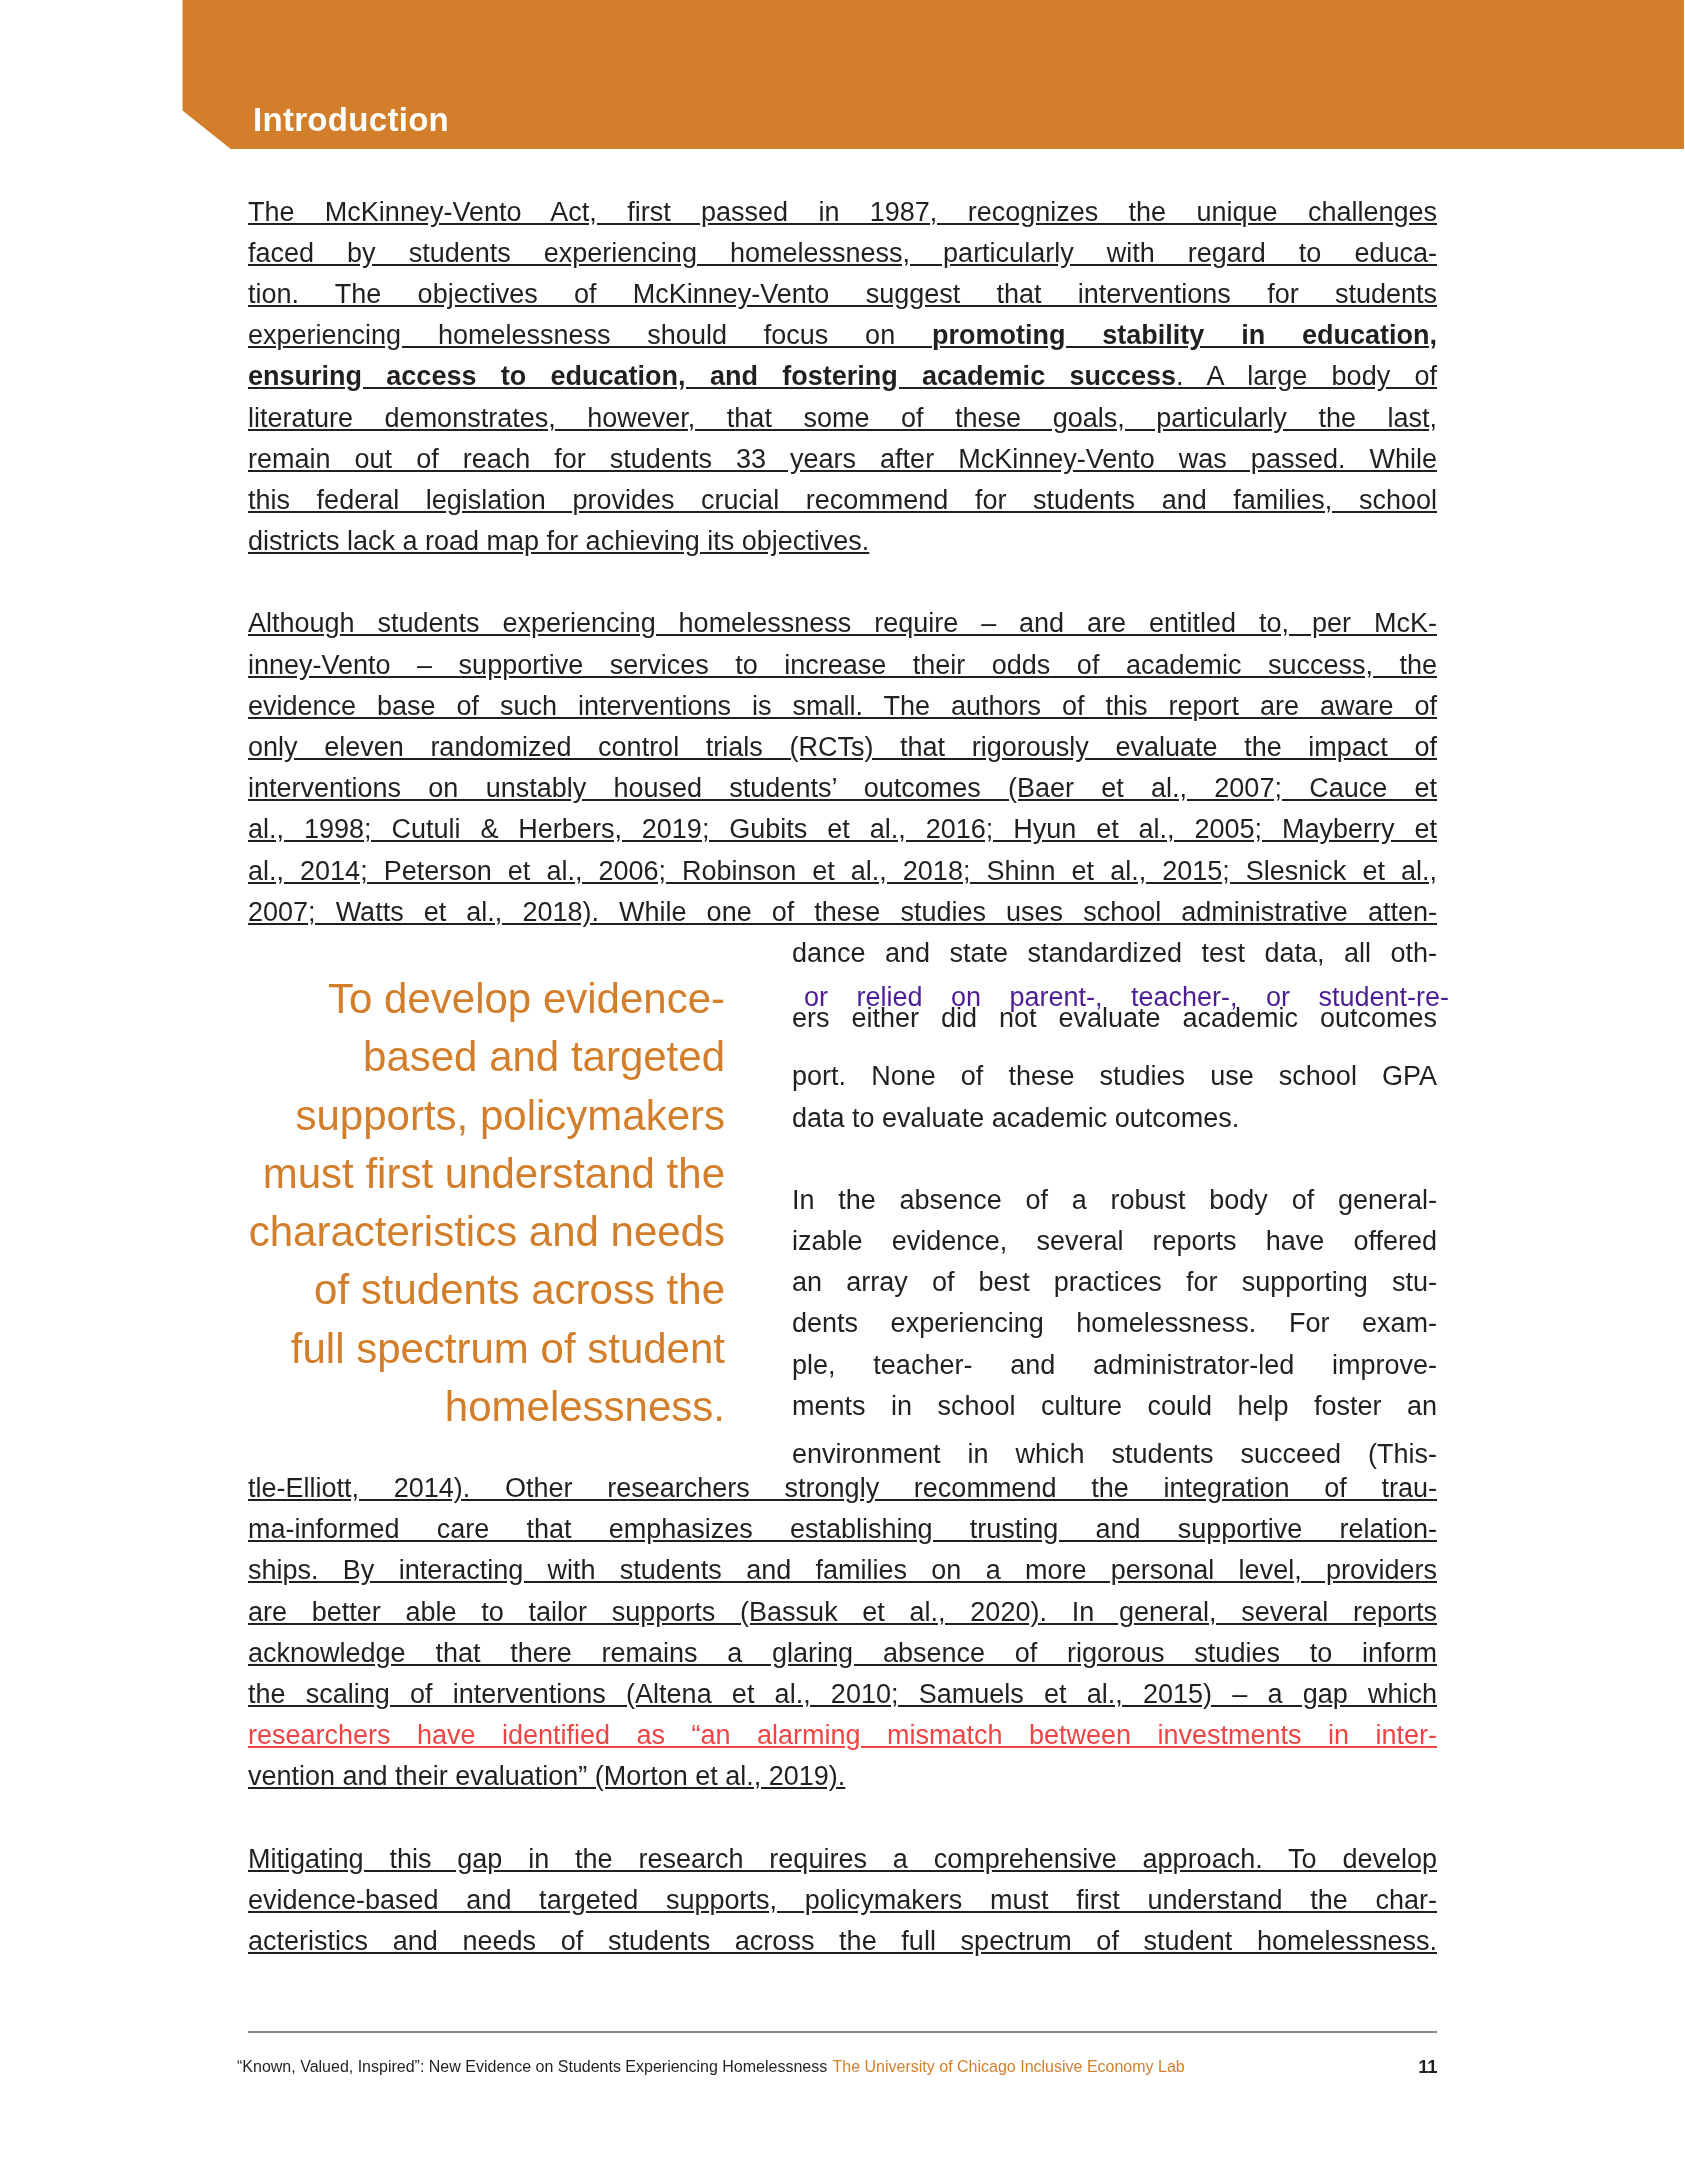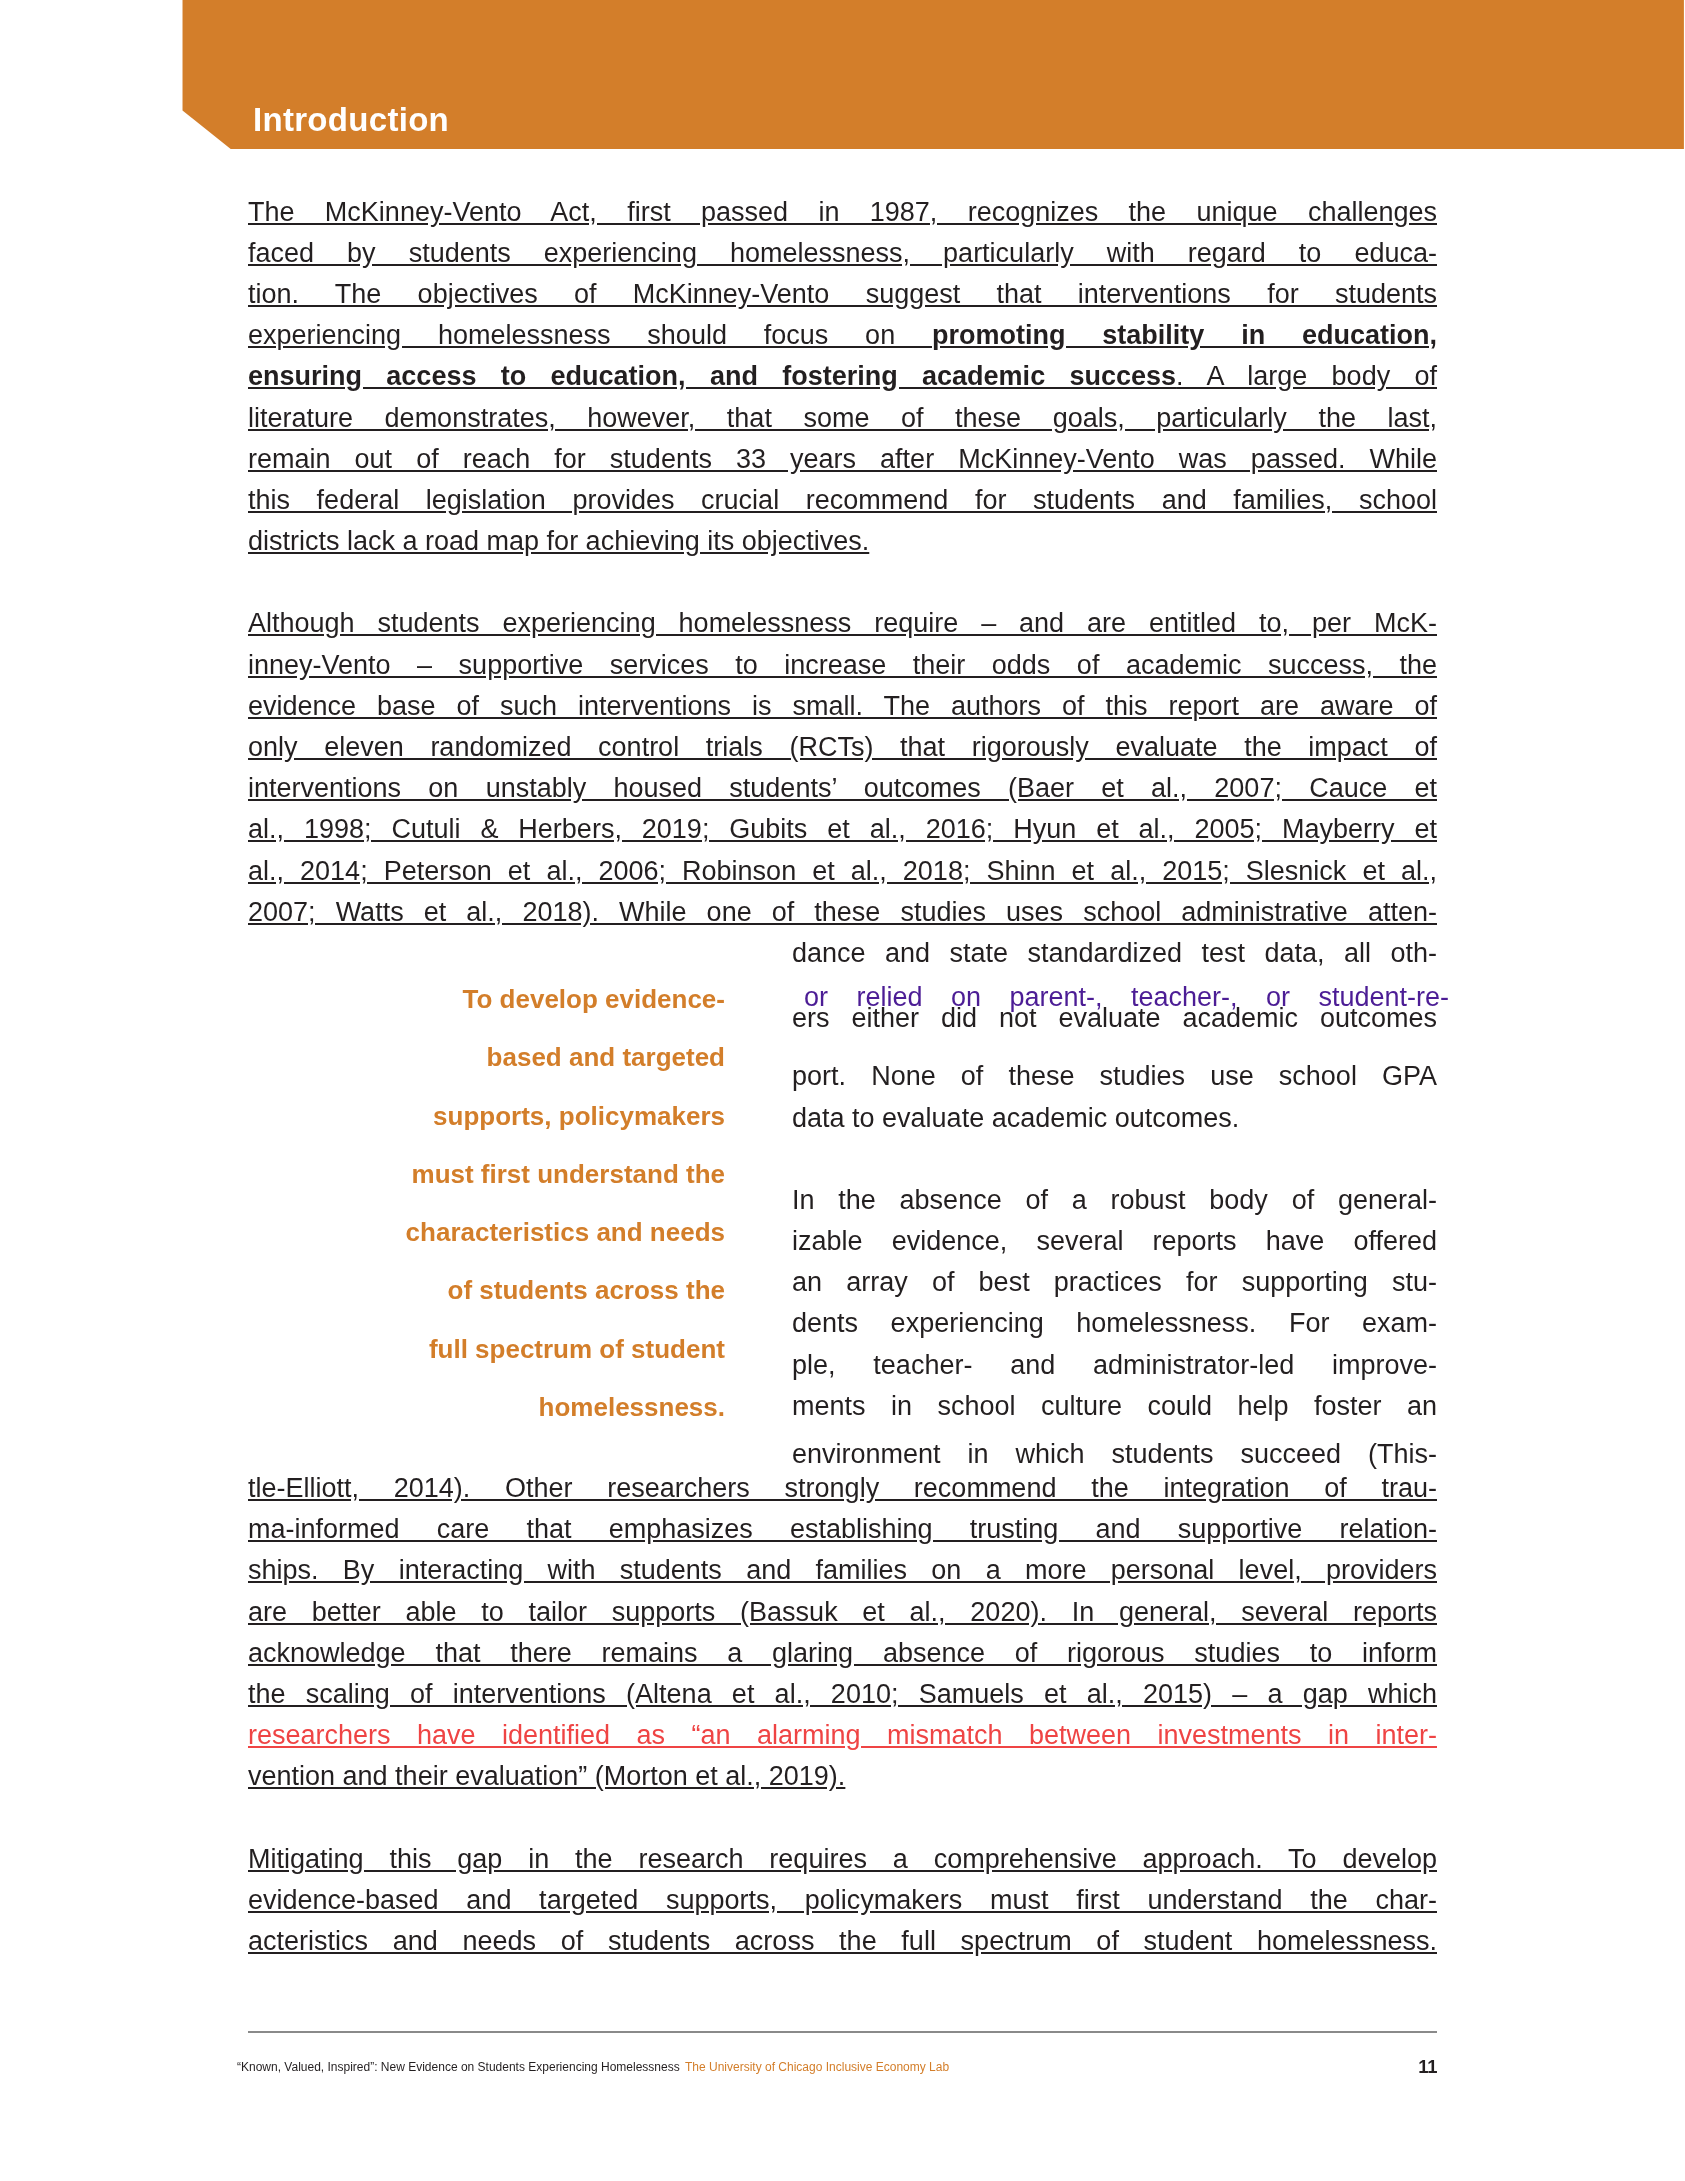--- a/index.html
+++ b/index.html
@@ -8,24 +8,24 @@
   .band { position: absolute; left: 0; top: 0; width: 1685px; height: 149px; }
   .band svg { display: block; }
   .section-title { position: absolute; left: 253px; top: 100px; font-size: 33px; font-weight: bold;
                    color: #ffffff; line-height: 39px; white-space: nowrap; letter-spacing: 0.3px; }
   .line { position: absolute; height: 41px; line-height: 41px; font-size: 27px; white-space: nowrap;
           text-align: justify; text-align-last: justify; color: #231f20; }
   .line.last { text-align-last: left; }
   .full { left: 248px; width: 1189px; text-decoration: underline; }
   .right { left: 792px; width: 645px; }
   .line b { font-weight: bold; }
-  .pull { position: absolute; left: 79px; width: 646px; text-align: right; font-size: 26px; font-weight: bold;
+  .pull { position: absolute; left: 79px; width: 646px; text-align: right; font-size: 42px; font-weight: normal;
           line-height: 58px; height: 58px; white-space: nowrap; }
   .rule { position: absolute; left: 248px; top: 2031px; width: 1189px; height: 1.8px; background: #8a8a8a; }
-  .footer { position: absolute; top: 2054px; left: 237px; font-size: 12px; line-height: 26px; white-space: nowrap; color: #231f20; }
+  .footer { position: absolute; top: 2054px; left: 237px; font-size: 16px; line-height: 26px; white-space: nowrap; color: #231f20; }
   .footer .org { margin-left: 5.3px; }
   .pagenum { position: absolute; top: 2054px; left: 1413px; width: 24.6px; text-align: right; font-size: 18.4px;
              font-weight: bold; line-height: 26px; color: #231f20; }
 </style>
 </head>
 <body>
 
 <div class="band">
   <svg width="1685" height="149" viewBox="0 0 1920 170">
     <polygon id="band-poly" points="207,0 1920,0 1920,170 262,170 207,126" fill="#D37E2A"></polygon>

